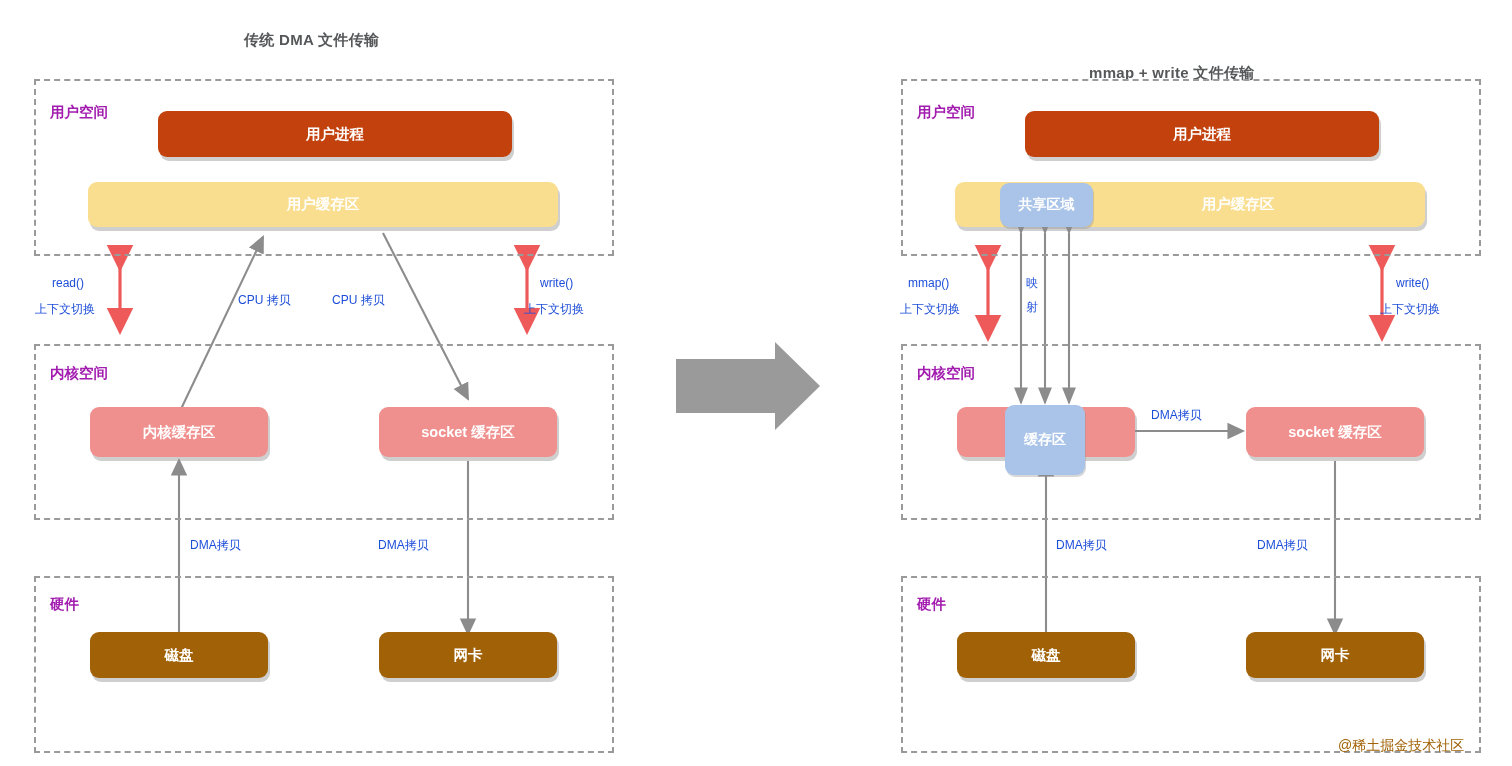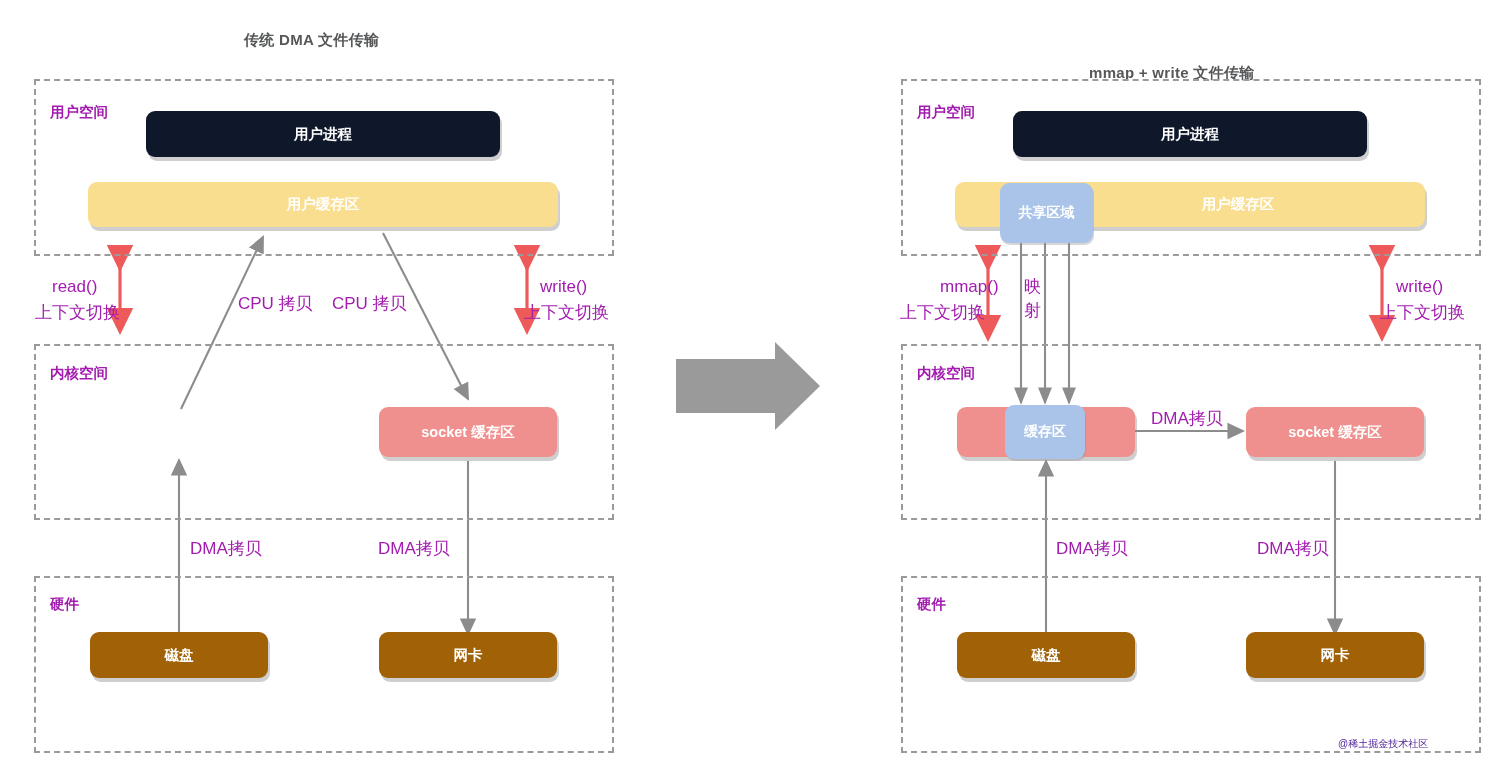--- a/index.html
+++ b/index.html
@@ -47,37 +47,37 @@
     border-radius: 9px;
     display: flex;
     align-items: center;
     justify-content: center;
     color: #ffffff;
     font-size: 14.5px;
     font-weight: bold;
     box-shadow: 2px 4px 0 rgba(140,140,140,0.42);
     white-space: nowrap;
   }
-  .box.gray   { background: #0f172a; }
+  .box.gray   { background: #c2410c; margin-left: 12px; }
   .box.yellow { background: #fade90; }
   .box.red    { background: #f0908e; }
   .box.green  { background: #a16207; }
   .box.blue   { background: #a9c4e8; box-shadow: 1px 2px 0 rgba(140,140,140,0.35); }
   .lbl {
     position: absolute;
-    font-size: 17px;
-    color: #a21caf;
+    font-size: 12px;
+    color: #1d4ed8;
     white-space: nowrap;
     line-height: 1.45;
   }
   .lbl.center { text-align: center; }
   .wm {
     position: absolute;
-    font-size: 10px;
-    color: #4c1d95;
+    font-size: 14px;
+    color: #a16207;
     white-space: nowrap;
   }
   svg.ovl {
     position: absolute;
     left: 0; top: 0;
     width: 1512px;
     height: 766px;
     pointer-events: none;
     overflow: visible;
   }
@@ -171,20 +171,23 @@
   <div class="zone-label" style="left:50px; top:353px;">内核空间</div>
 
   <div class="zone" style="left:34px; top:565px; width:580px; height:177px;"></div>
   <div class="zone-label" style="left:50px; top:584px;">硬件</div>
 
   <div class="box gray" style="left:146px; top:100px; width:354px; height:46px;">
     <span>用户进程</span>
   </div>
   <div class="box yellow" style="left:88px; top:171px; width:470px; height:45px;">
     <span>用户缓存区</span>
+  </div>
+  <div class="box red" style="left:90px; top:396px; width:178px; height:50px;">
+    <span>内核缓存区</span>
   </div>
   <div class="box red" style="left:379px; top:396px; width:178px; height:50px;">
     <span>socket 缓存区</span>
   </div>
   <div class="box green" style="left:90px; top:621px; width:178px; height:46px;">
     <span>磁盘</span>
   </div>
   <div class="box green" style="left:379px; top:621px; width:178px; height:46px;">
     <span>网卡</span>
   </div>
@@ -208,40 +211,40 @@
 
   <div class="zone" style="left:901px; top:565px; width:580px; height:177px;"></div>
   <div class="zone-label" style="left:917px; top:584px;">硬件</div>
 
   <div class="box gray" style="left:1013px; top:100px; width:354px; height:46px;">
     <span>用户进程</span>
   </div>
   <div class="box yellow" style="left:955px; top:171px; width:470px; height:45px;">
     <span style="margin-left:96px;">用户缓存区</span>
   </div>
-  <div class="box blue" style="left:1000px; top:172px; width:93px; height:60px; font-size:14px;">
+  <div class="box blue" style="left:1000px; top:172px; width:93px; height:44px; font-size:14px;">
     <span>共享区域</span>
   </div>
 
   <div class="box red" style="left:957px; top:396px; width:178px; height:50px;"></div>
-  <div class="box blue" style="left:1005px; top:394px; width:80px; height:54px; font-size:14px;">
+  <div class="box blue" style="left:1005px; top:394px; width:80px; height:70px; font-size:14px;">
     <span>缓存区</span>
   </div>
 
   <div class="box red" style="left:1246px; top:396px; width:178px; height:50px;">
     <span>socket 缓存区</span>
   </div>
   <div class="box green" style="left:957px; top:621px; width:178px; height:46px;">
     <span>磁盘</span>
   </div>
   <div class="box green" style="left:1246px; top:621px; width:178px; height:46px;">
     <span>网卡</span>
   </div>
 
-  <div class="lbl" style="left:908px; top:264px;margin-left:32px;">mmap()</div>
+  <div class="lbl" style="left:908px; top:264px;">mmap()</div>
   <div class="lbl" style="left:900px; top:290px;">上下文切换</div>
   <div class="lbl" style="left:1396px; top:264px;">write()</div>
   <div class="lbl" style="left:1380px; top:290px;">上下文切换</div>
   <div class="lbl center" style="left:1024px; top:264px; width:16px;">映</div>
   <div class="lbl center" style="left:1024px; top:288px; width:16px;">射</div>
   <div class="lbl" style="left:1151px; top:396px;">DMA拷贝</div>
   <div class="lbl" style="left:1056px; top:526px;">DMA拷贝</div>
   <div class="lbl" style="left:1257px; top:526px;">DMA拷贝</div>
 
   <div class="wm" style="left:1338px; top:726px;">@稀土掘金技术社区</div>

